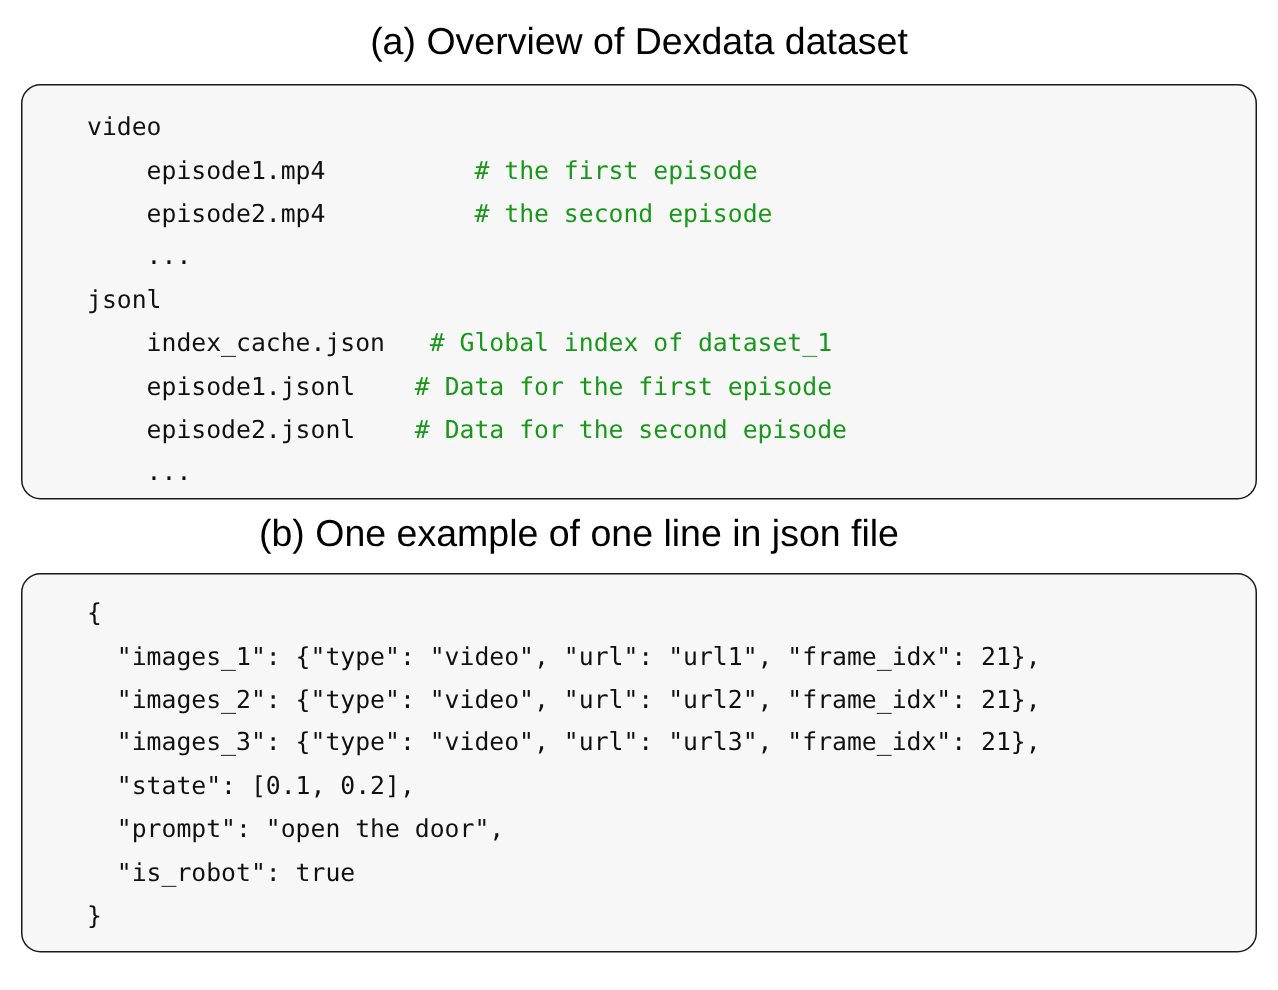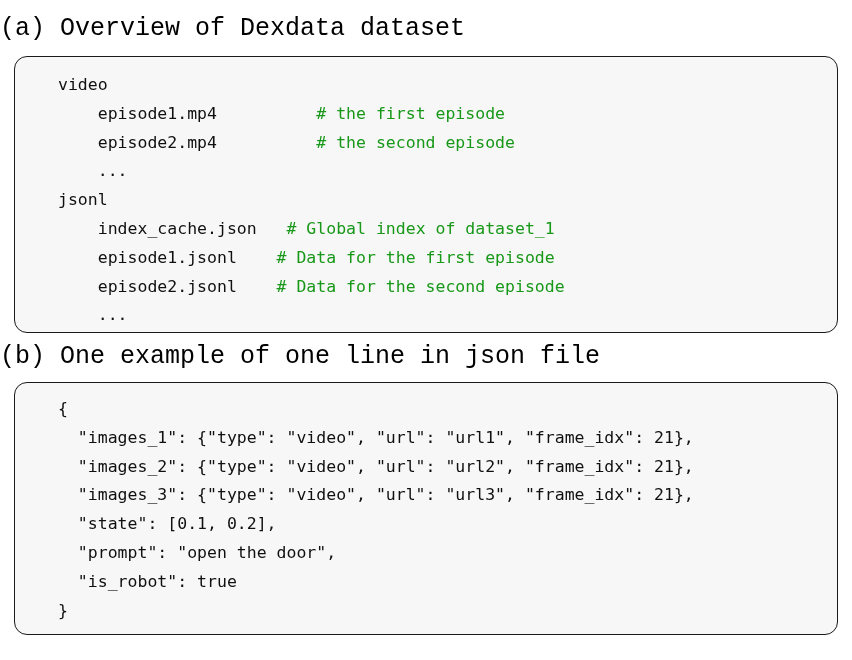--- a/index.html
+++ b/index.html
@@ -13,21 +13,22 @@
     font-family: "Liberation Sans", sans-serif;
     overflow: hidden;
   }
   .figure {
     position: relative;
     width: 852px;
     height: 660px;
     box-sizing: border-box;
   }
   .caption {
-    font-family: Liberation Mono, monospace;
+    text-align: center;
+    font-family: Liberation Sans, sans-serif;
     font-size: 25px;
     color: #000000;
     line-height: 1.0;
     letter-spacing: 0px;
   }
   .caption-a {
     position: absolute;
     left: 0;
     top: 16px;
     width: 852px;

